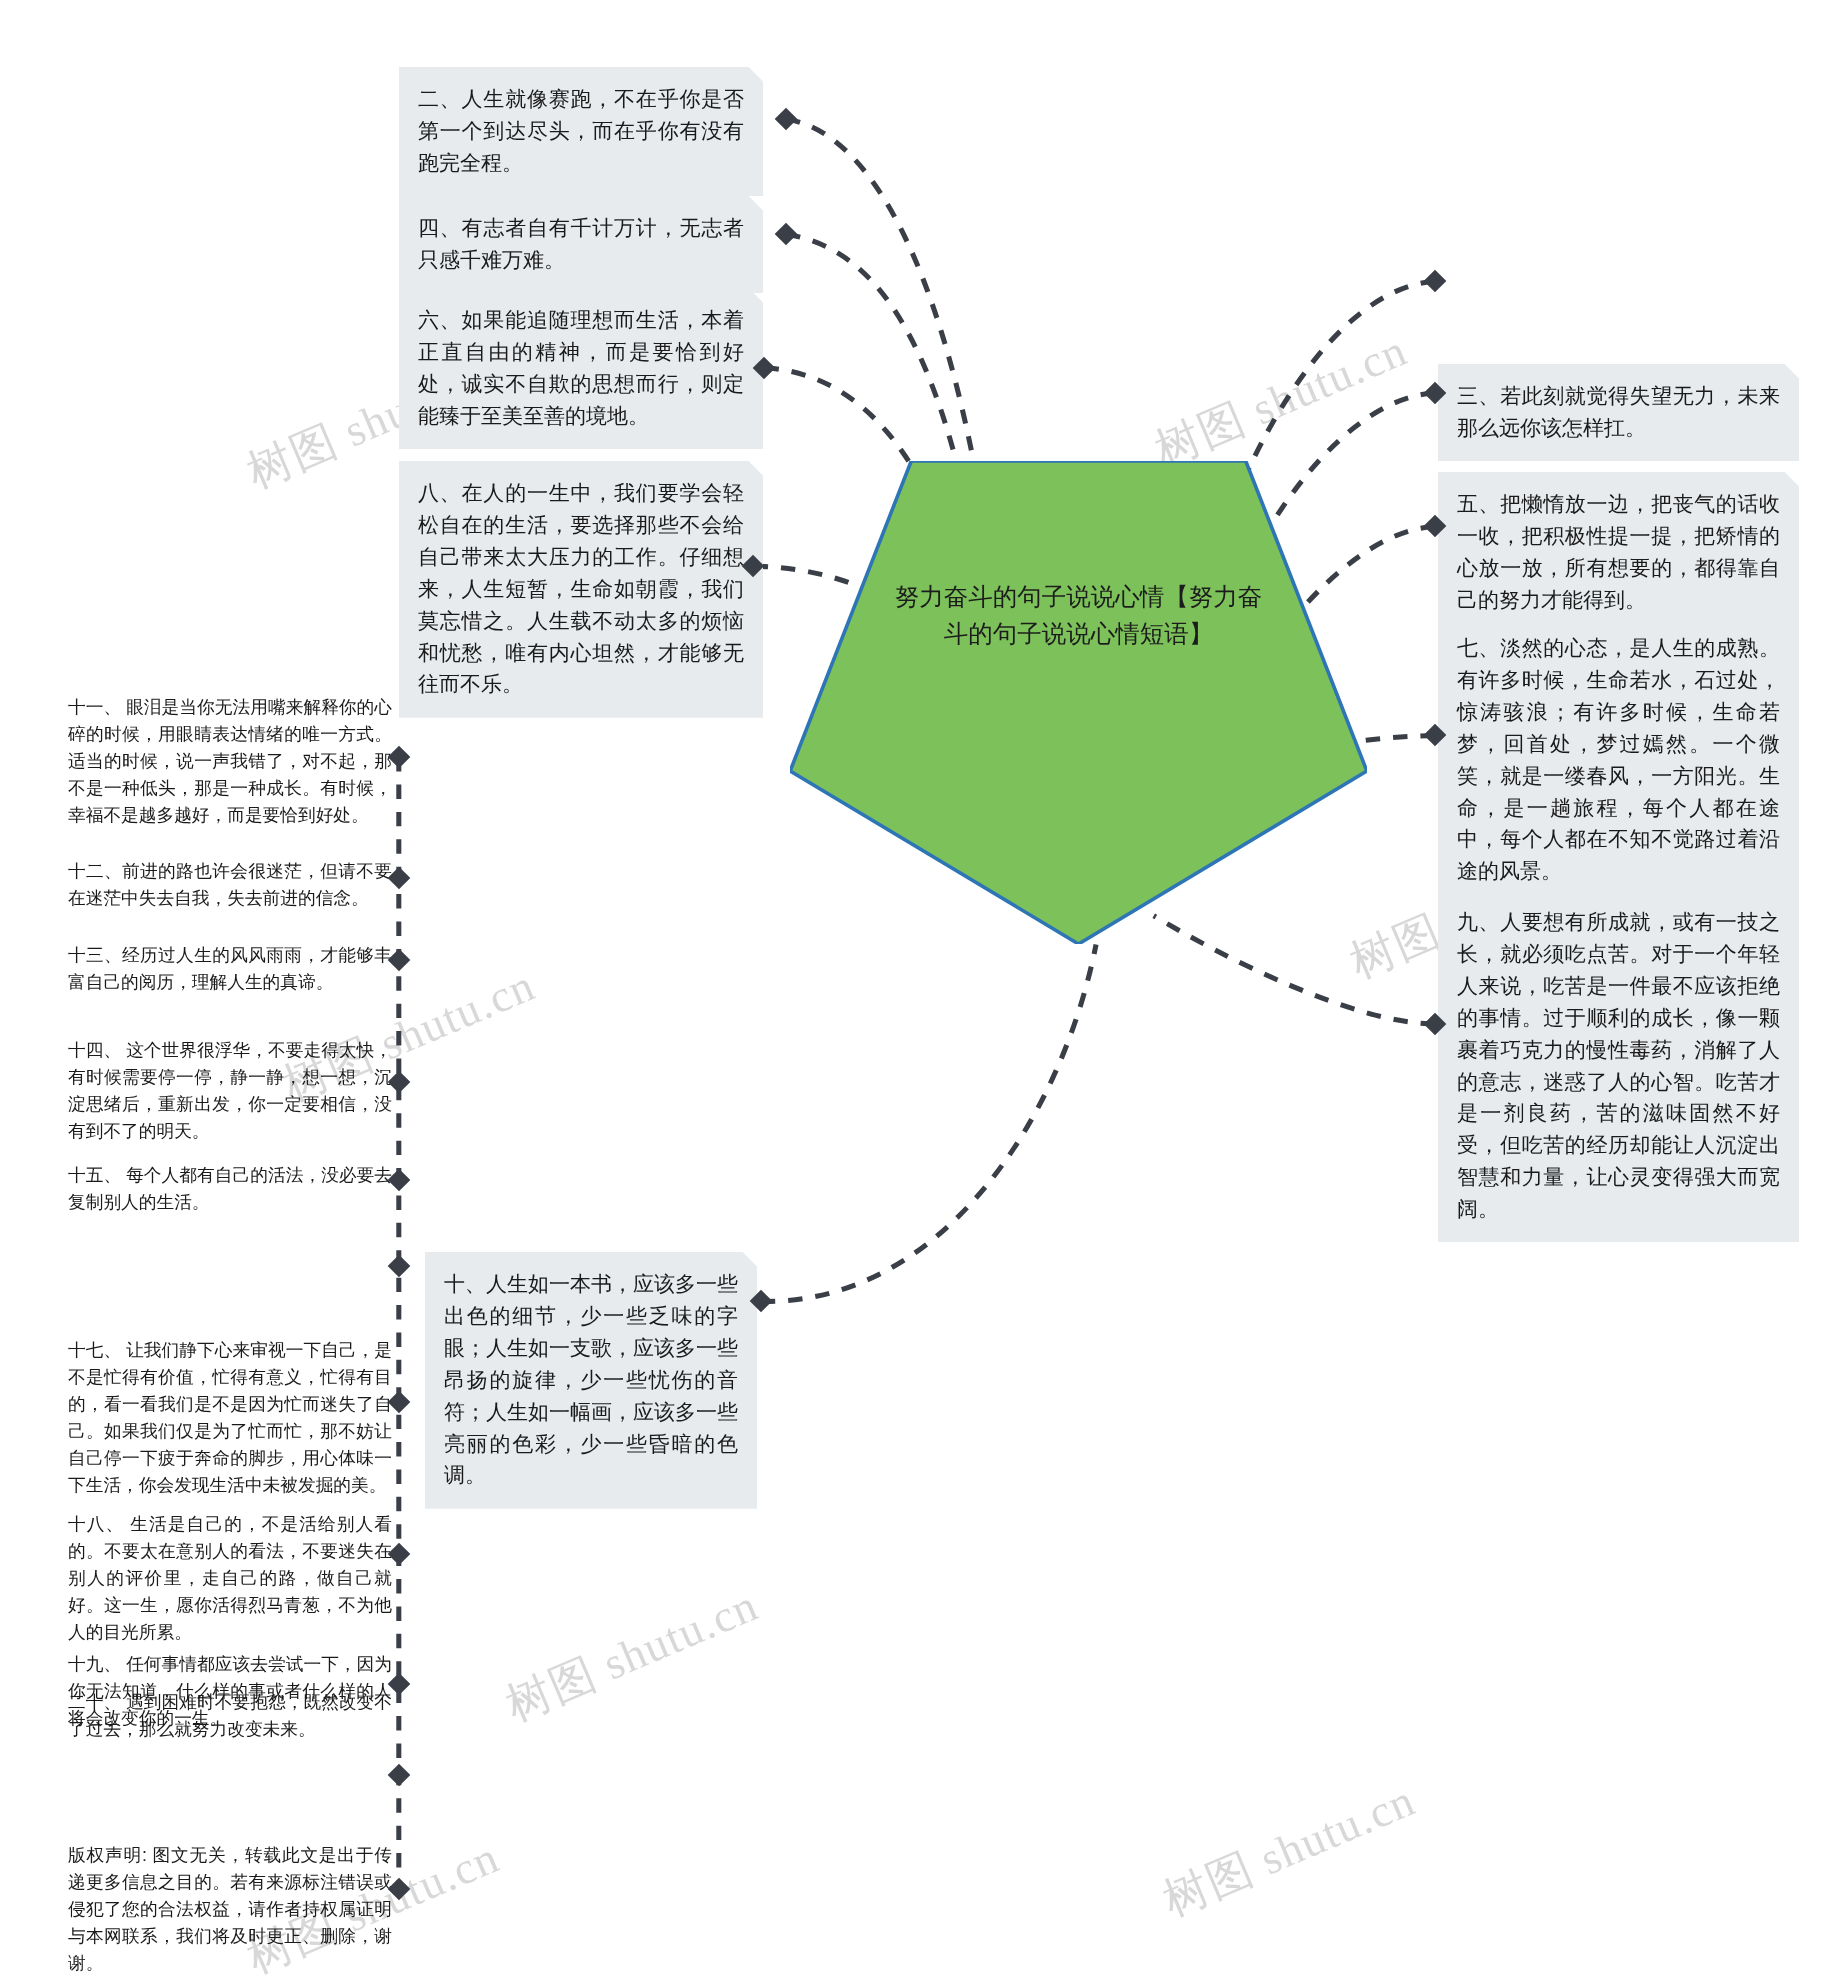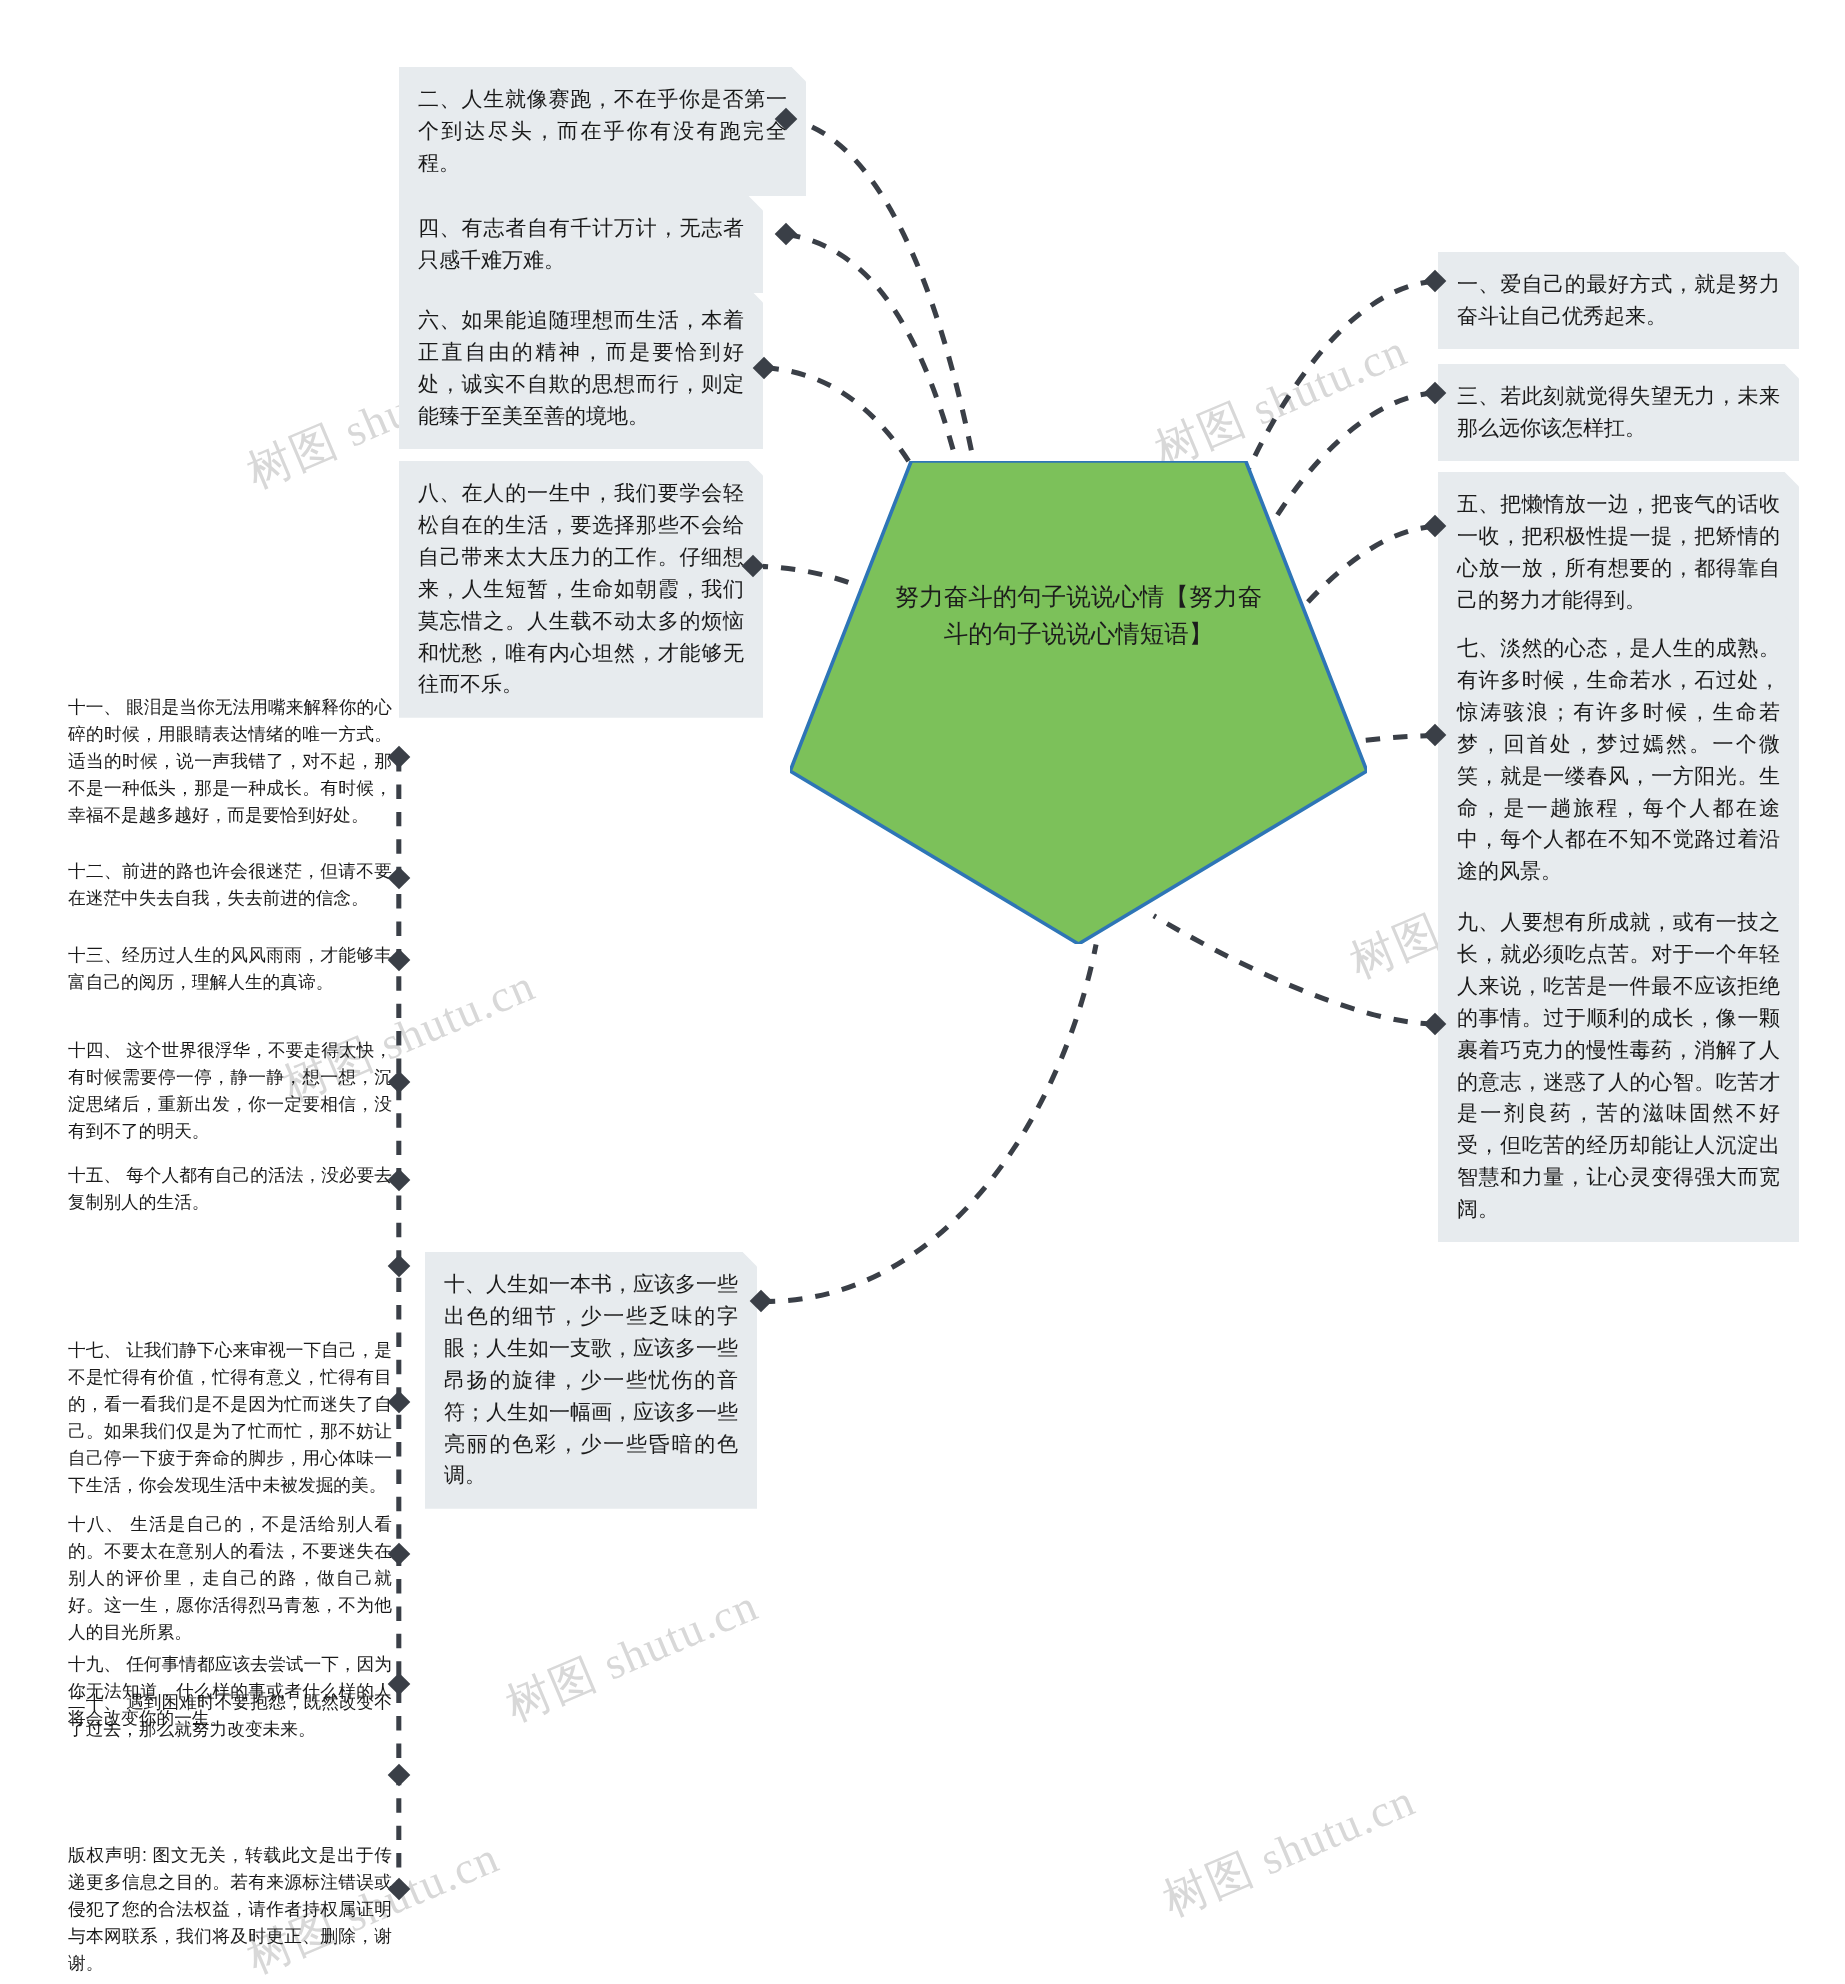--- a/index.html
+++ b/index.html
@@ -84,21 +84,21 @@
     <path d="M553,1050 L553,2620" stroke-dasharray="16 16"></path>
   </svg>
 
   <div id="core">
     <svg width="577" height="483" viewBox="0 0 800 670">
       <polygon points="168,0 632,0 800,430 400,670 0,430" fill="#7CC15A" stroke="#2E75B6" stroke-width="5"></polygon>
     </svg>
     <div class="label">努力奋斗的句子说说心情【努力奋斗的句子说说心情短语】</div>
   </div>
 
-  <div class="card" style="left:399px;top:67px;width:407px;">
+  <div class="card" style="left:399px;top:67px;width:364px;">
     <span>二、人生就像赛跑，不在乎你是否第一个到达尽头，而在乎你有没有跑完全程。</span>
   </div>
   <div class="dia" style="left:786px;top:119px;"></div>
 
   <div class="card" style="left:399px;top:196px;width:364px;">
     <span>四、有志者自有千计万计，无志者只感千难万难。</span>
   </div>
   <div class="dia" style="left:786px;top:234px;"></div>
 
   <div class="card" style="left:399px;top:288px;width:364px;">
@@ -109,23 +109,20 @@
   <div class="card" style="left:399px;top:461px;width:364px;">
     <span>八、在人的一生中，我们要学会轻松自在的生活，要选择那些不会给自己带来太大压力的工作。仔细想来，人生短暂，生命如朝霞，我们莫忘惜之。人生载不动太多的烦恼和忧愁，唯有内心坦然，才能够无往而不乐。</span>
   </div>
   <div class="dia" style="left:753px;top:566px;"></div>
 
   <div class="card" style="left:425px;top:1226px;width:332px;margin-top:26px;">
     <span>十、人生如一本书，应该多一些出色的细节，少一些乏味的字眼；人生如一支歌，应该多一些昂扬的旋律，少一些忧伤的音符；人生如一幅画，应该多一些亮丽的色彩，少一些昏暗的色调。</span>
   </div>
   <div class="dia" style="left:761px;top:1301px;"></div>
 
-  <div class="card" style="left:1438px;top:252px;width:361px;">
-    <span>一、爱自己的最好方式，就是努力奋斗让自己优秀起来。</span>
-  </div>
   <div class="dia" style="left:1435px;top:281px;"></div>
 
   <div class="card" style="left:1438px;top:364px;width:361px;">
     <span>三、若此刻就觉得失望无力，未来那么远你该怎样扛。</span>
   </div>
   <div class="dia" style="left:1435px;top:393px;"></div>
 
   <div class="card" style="left:1438px;top:472px;width:361px;">
     <span>五、把懒惰放一边，把丧气的话收一收，把积极性提一提，把矫情的心放一放，所有想要的，都得靠自己的努力才能得到。</span>
   </div>

